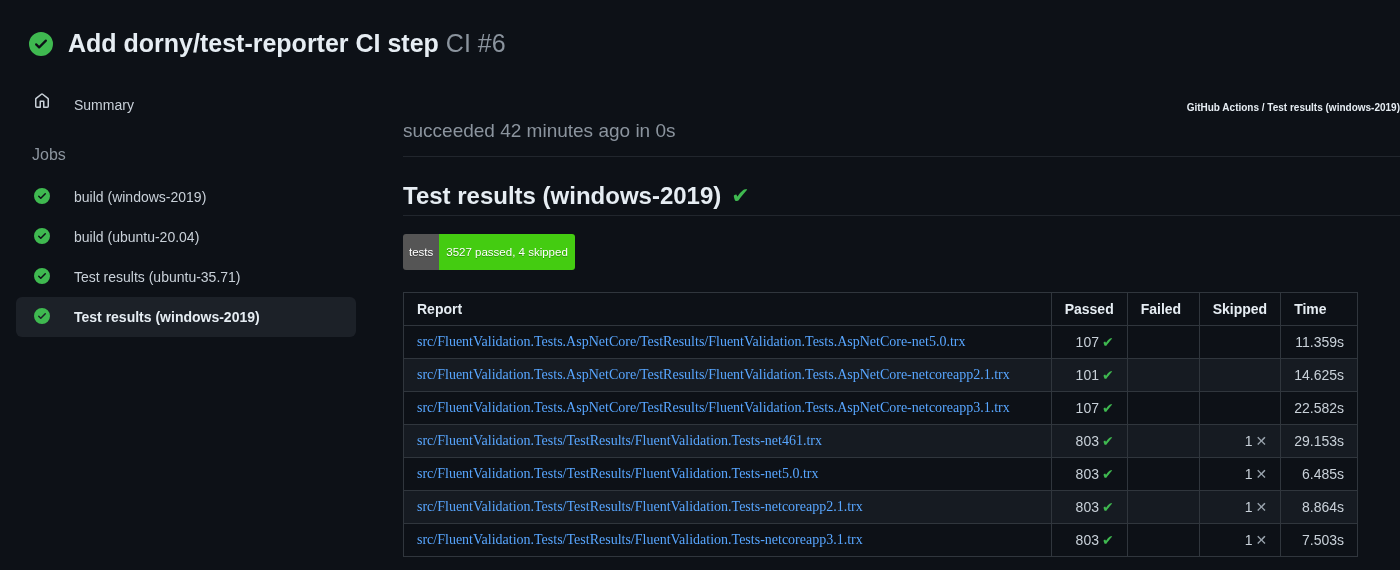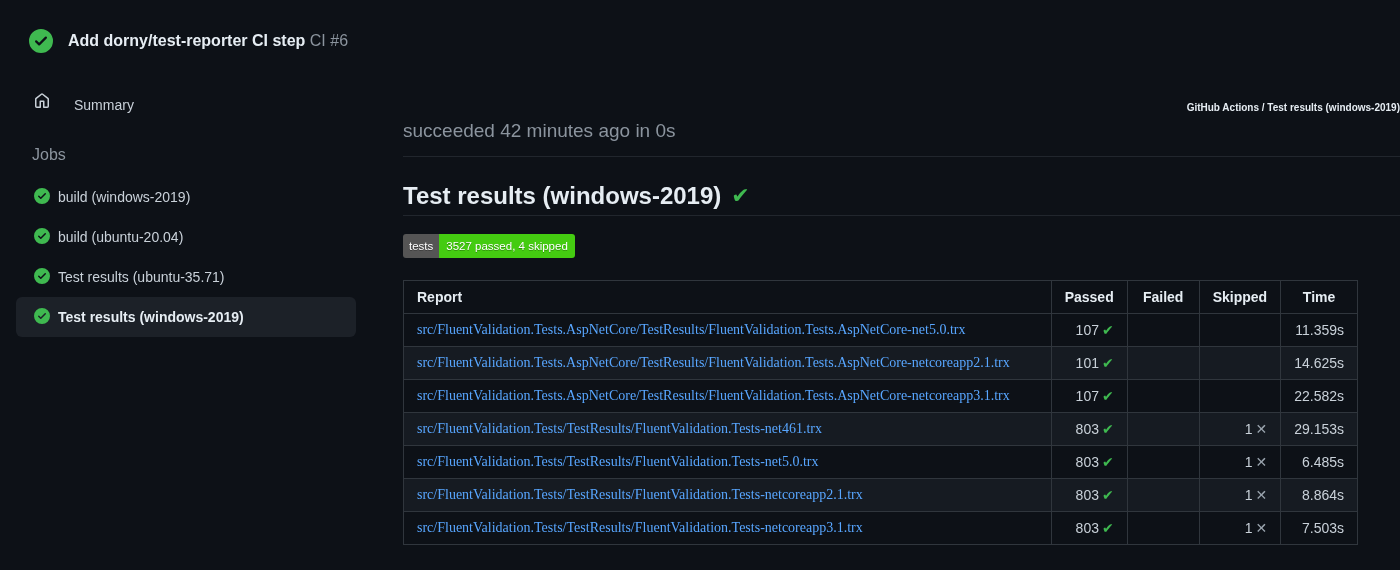--- a/index.html
+++ b/index.html
@@ -26,38 +26,38 @@
     overflow: hidden;
   }
   .app { position: relative; width: 1400px; height: 570px; background: var(--bg); }
 
   
   .run-header {
     position: absolute; top: 29px; left: 29px;
     display: flex; align-items: center; gap: 15px;
   }
   .run-header .status-svg { width: 24px; height: 24px; display: block; color: var(--success); }
-  .run-title-line { font-size: 16px; font-weight: 700; color: var(--fg-bright); white-space: nowrap; }
+  .run-title-line { font-size: 25px; font-weight: 700; color: var(--fg-bright); white-space: nowrap; }
   .run-number { font-weight: 400; color: var(--fg-muted); }
 
   
   .sidebar { position: absolute; left: 0; top: 90px; width: 372px; }
   .summary-item {
     display: flex; align-items: flex-end; gap: 24px;
     padding: 7px 0 7px 34px; height: 30px; cursor: pointer;
   }
   .summary-item svg { width: 16px; height: 16px; color: var(--fg); flex: none; }
   .summary-item .label { font-size: 14px; color: var(--fg); }
   .jobs-label {
     margin-top: 26px; padding-left: 32px;
     font-size: 16px; color: var(--fg-muted);
   }
   .jobs-list { margin-top: 13px; }
   .job-item {
-    display: flex; align-items: center; gap: 8px;
+    display: flex; align-items: center; gap: 24px;
     height: 40px; margin: 0 16px; padding: 0 18px;
     border-radius: 6px; font-size: 14px; color: var(--fg);
     cursor: pointer; white-space: nowrap;
   }
   .job-item svg { width: 16px; height: 16px; color: var(--success); flex: none; }
   .job-item.selected { background: var(--selected-bg); font-weight: 700; color: var(--fg-bright); }
 
   
   .main { position: absolute; left: 403px; top: 90px; right: 0; }
   .breadcrumb { margin-top: 12px; font-size: 10px; font-weight: 700; color: var(--fg-bright); text-align: right; }
@@ -65,36 +65,36 @@
   .divider { height: 1px; background: var(--border-muted); border: 0; }
   .divider-1 { margin-top: 14px; }
   .report-heading {
     margin-top: 26px; font-size: 24px; font-weight: 600; color: var(--fg-bright);
     display: flex; align-items: center; gap: 10px; line-height: 26px;
   }
   .report-heading .heading-check { color: var(--success); font-size: 22px; font-weight: 400; }
   .divider-2 { margin-top: 6px; }
 
   
-  .badge { margin-top: 18px; display: inline-flex; height: 24px; font-size: 11.5px;
+  .badge { margin-top: 18px; display: inline-flex; height: 36px; font-size: 11.5px;
            border-radius: 3px; overflow: hidden; color: #ffffff;
            text-shadow: 0 1px 0 rgba(1,1,1,0.3); }
   .badge .badge-label { background: var(--badge-label-bg); display: flex; align-items: center; padding: 0 6px; }
   .badge .badge-value { background: var(--badge-value-bg); display: flex; align-items: center; padding: 10px 7px; }
 
   
   table.results {
     margin-top: 22px; border-collapse: collapse;
     font-size: 14px; width: 955px;
   }
   .results th, .results td {
     border: 1px solid var(--border);
     padding: 6px 13px; line-height: 20px; white-space: nowrap;
   }
-  .results thead th { font-weight: 700; color: var(--fg-bright); text-align: center; }
+  .results thead th { font-weight: 700; color: var(--fg-bright); text-align: left; }
   .results thead th.col-report { text-align: left; }
   .results td { text-align: right; color: var(--fg); }
   .results td.cell-report { text-align: left; font-family: Liberation Serif, serif; }
   .results tbody tr:nth-child(even) { background: var(--bg-subtle); }
   .results col.c-passed  { width: 68px; }
   .results col.c-failed  { width: 72px; }
   .results col.c-skipped { width: 78px; }
   .results col.c-time    { width: 74px; }
   .results a { color: var(--link); text-decoration: none; }
   .icon-check { color: var(--success); margin-left: 3px; }

